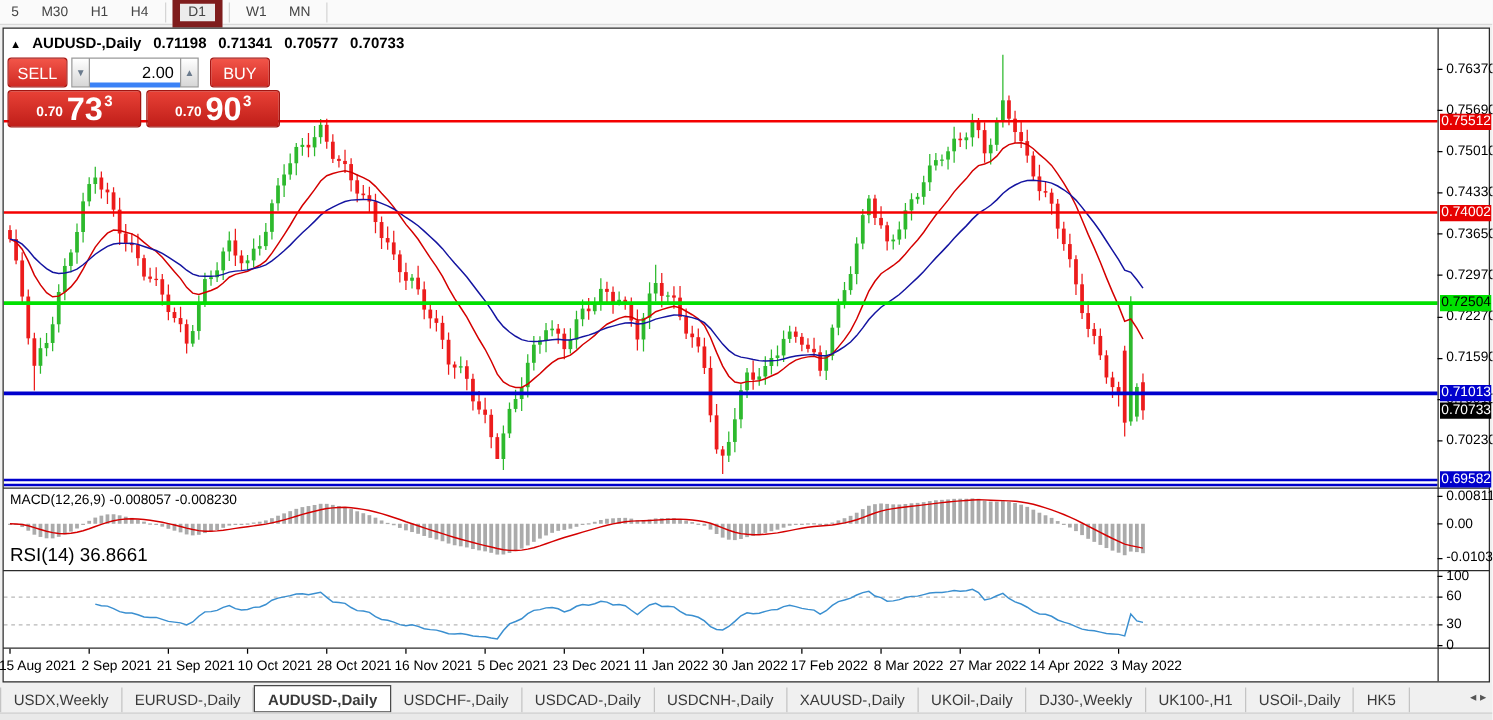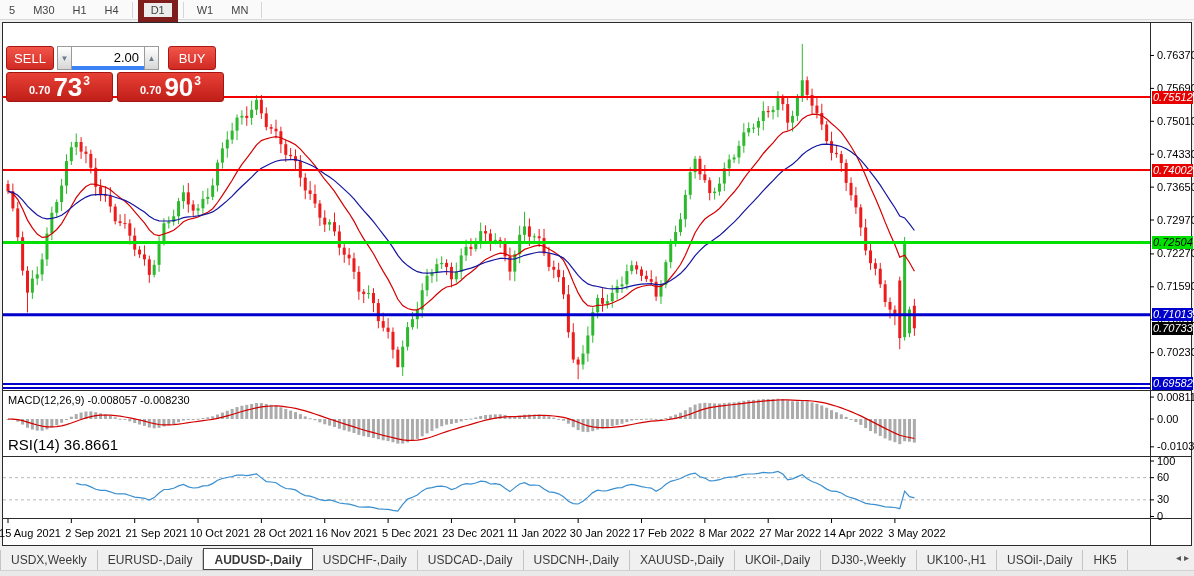--- a/index.html
+++ b/index.html
@@ -19,21 +19,21 @@
   #chart-svg { position:absolute; left:0; top:0; pointer-events:none; }
 
   .abslabel { position:absolute; white-space:nowrap; }
   #symbol-header { left:8px; top:27px; font-size:12px; font-weight:bold; color:#000; }
   #symbol-header span { margin-right:6px; }
   #macd-label { left:8px; top:394px; font-size:11px; color:#000; }
   #rsi-label  { left:8px; top:436px; font-size:15px; color:#000; }
 
   .axis-tick  { position:absolute; left:1157px; font-size:11px; color:#000; }
   .axis-badge { position:absolute; left:1152px; width:41px; font-size:11px; text-align:center;
-                padding:0 1px; line-height:13px;font-style:italic; }
+                padding:0 1px; line-height:13px; }
   .date-label { position:absolute; top:527px; font-size:11px; color:#000; transform:translateX(-50%); }
 
   
   #trade-panel { position:absolute; left:6px; top:46px; width:218px; height:58px; }
   #tp-row1 { display:flex; height:24px; }
   .tp-btn { width:48px; height:24px; border:1px solid #a81713; border-radius:3px;
     background:linear-gradient(#f25549,#d02a23); color:#fff; font-size:13px;
     display:flex; align-items:center; justify-content:center; cursor:pointer; }
   #tp-spin { display:flex; margin-left:3px; margin-right:9px; height:24px; }
   .spin-btn { width:15px; height:24px; background:linear-gradient(#ffffff,#d7d7d7);
@@ -697,20 +697,28 @@
       <line x1="451.44300000000004" y1="519" x2="451.44300000000004" y2="523" stroke="#000"></line>
       <line x1="514.792" y1="519" x2="514.792" y2="523" stroke="#000"></line>
       <line x1="578.1410000000001" y1="519" x2="578.1410000000001" y2="523" stroke="#000"></line>
       <line x1="641.49" y1="519" x2="641.49" y2="523" stroke="#000"></line>
       <line x1="704.839" y1="519" x2="704.839" y2="523" stroke="#000"></line>
       <line x1="768.188" y1="519" x2="768.188" y2="523" stroke="#000"></line>
       <line x1="831.537" y1="519" x2="831.537" y2="523" stroke="#000"></line>
       <line x1="894.8860000000001" y1="519" x2="894.8860000000001" y2="523" stroke="#000"></line>
     </svg>
 
+  <div class="abslabel" id="symbol-header">
+    <span style="font-size:9px;">▲</span>
+    <span>AUDUSD-,Daily</span>
+    <span>0.71198</span>
+    <span>0.71341</span>
+    <span>0.70577</span>
+    <span>0.70733</span>
+  </div>
 
   <div id="trade-panel">
     <div id="tp-row1">
       <div class="tp-btn">SELL</div>
       <div id="tp-spin">
         <div class="spin-btn">▼</div>
         <div id="tp-vol">2.00</div>
         <div class="spin-btn">▲</div>
       </div>
       <div class="tp-btn">BUY</div>

